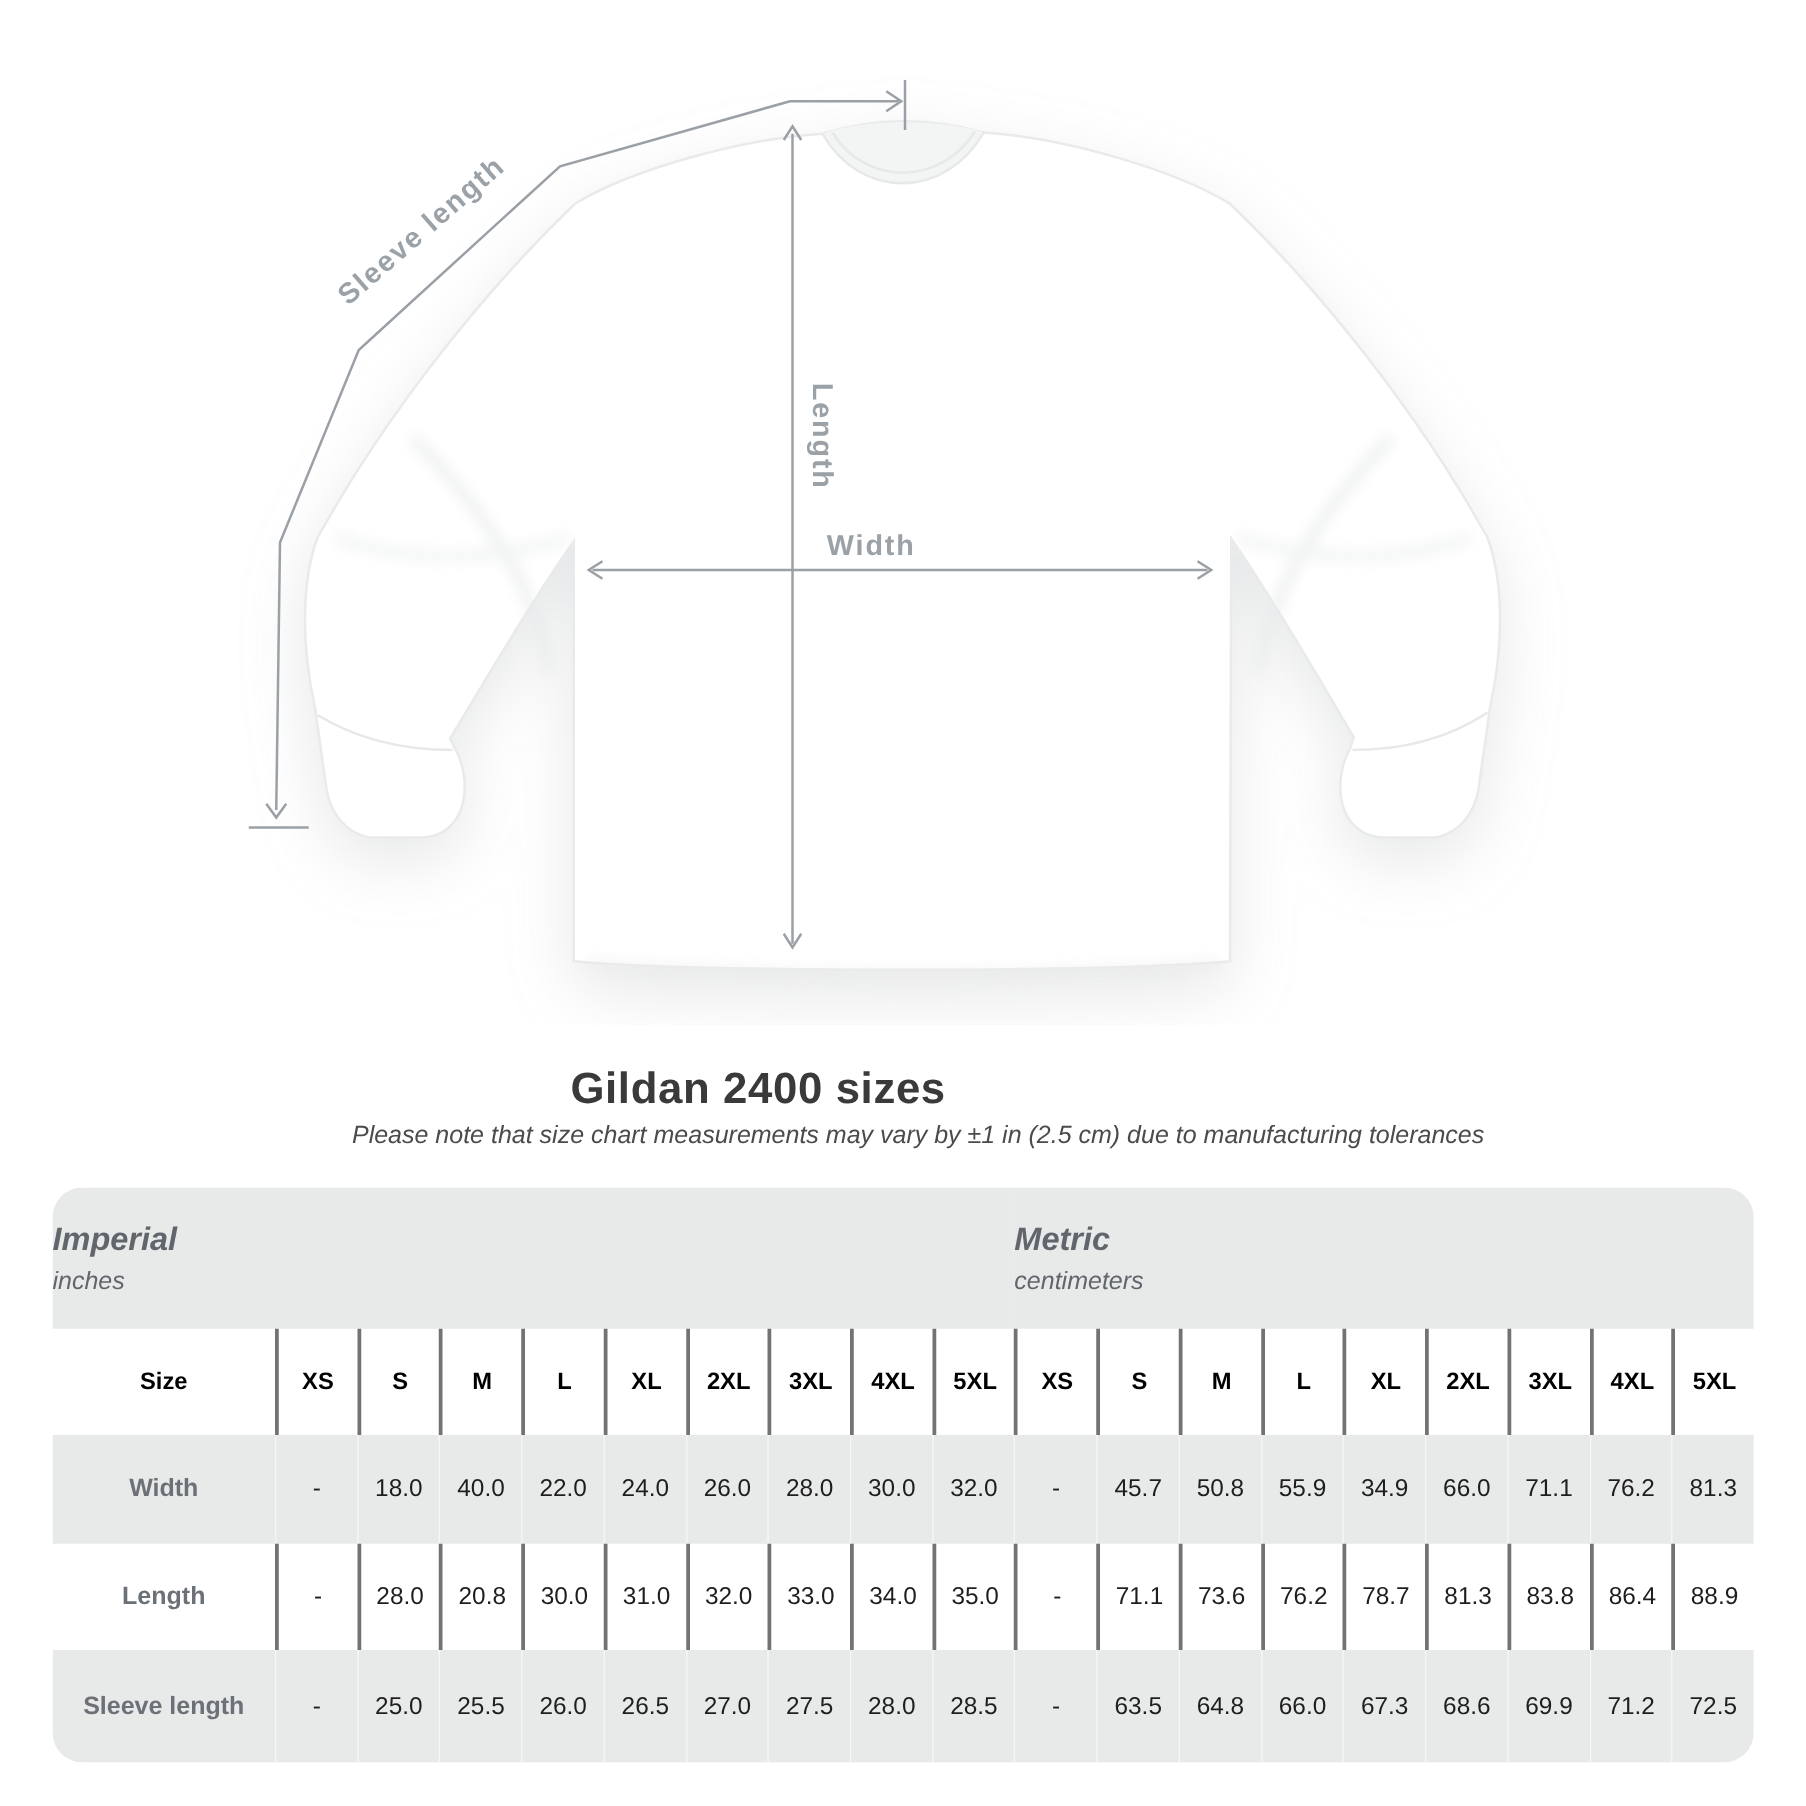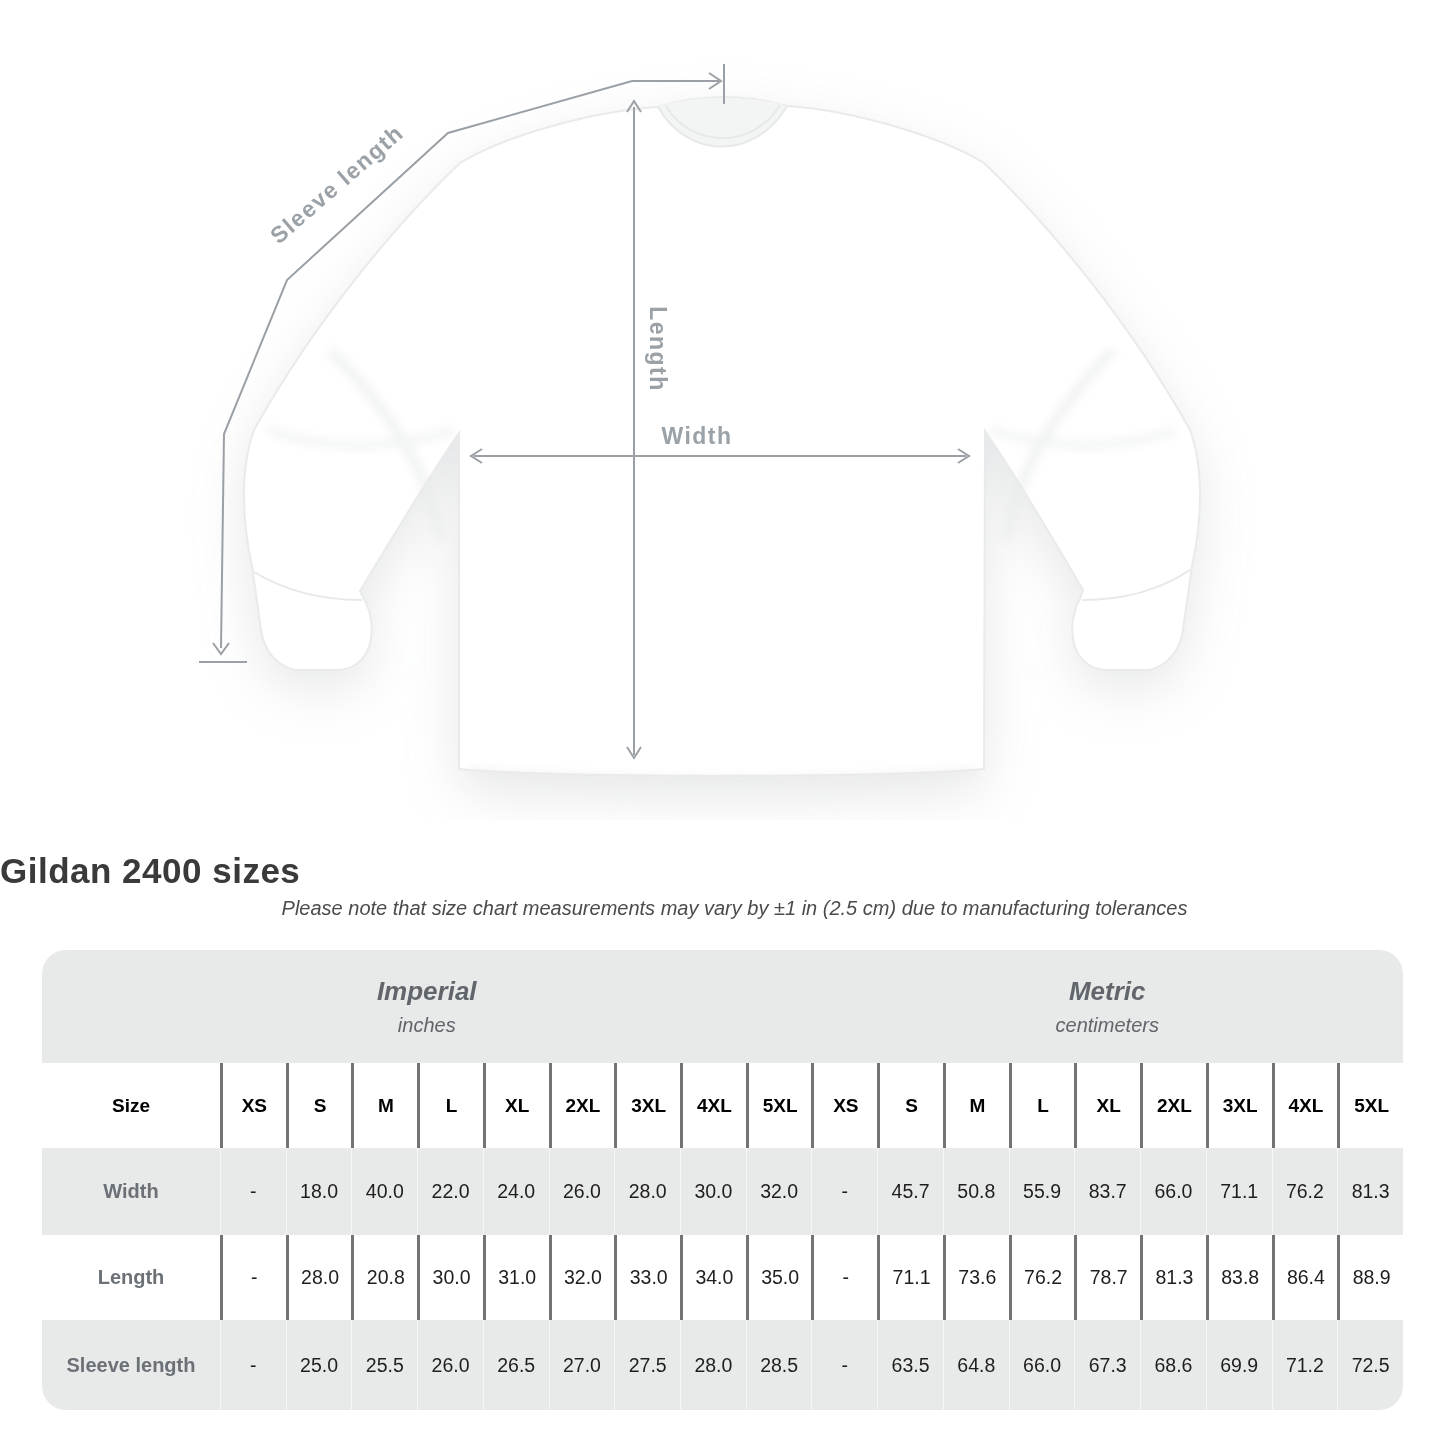--- a/index.html
+++ b/index.html
@@ -4,38 +4,38 @@
 <style>
   html,body { margin:0; padding:0; background:#ffffff; }
   .canvas {
     position:relative; width:1445px; height:1445px; background:#ffffff;
     overflow:hidden; font-family:"Liberation Sans", sans-serif;
   }
   .shirt-svg { position:absolute; left:0; top:0; width:1445px; height:820px; }
   .shirt-group { filter: drop-shadow(0 18px 26px rgba(120,126,132,0.18)); }
 
   .title {
-    position:absolute; top:851px; left:0; width:1213px; 
+    position:absolute; top:851px; left:0; width:1213px; text-align:center;
     font-size:35px; font-weight:bold; color:#3a3a3a; letter-spacing:0.5px;
   }
   .subtitle {
     position:absolute; top:897px; left:12px; width:1445px; text-align:center;
     font-size:20px; font-style:italic; color:#4b4b4b;
   }
 
   .size-table {
     position:absolute; left:42px; top:950px; width:1361px; height:460px;
     display:grid;
     grid-template-columns:178px repeat(18, 1fr);
     grid-template-rows:113px 85px 87px 85px 90px;
     border-radius:24px; overflow:hidden; background:#ffffff;
   }
   .band {
     grid-row:1; background:#e8e9e9; display:flex; flex-direction:column;
-    align-items:center; justify-content:center; gap:7px; color:#60666b;
+    justify-content:center; gap:7px; color:#60666b;
   }
   .band-imperial { grid-column:1 / span 10; }
   .band-metric   { grid-column:11 / span 9; }
   .band-name { font-size:26px; font-weight:bold; font-style:italic; }
   .band-unit { font-size:20px; font-style:italic; }
 
   .c { display:flex; align-items:center; justify-content:center; }
   .hdr { font-size:19px; font-weight:bold; color:#000000; }
   .lbl { font-size:20px; font-weight:bold; color:#6b7176; }
   .val { font-size:19.5px; color:#1e1e1e; }
@@ -164,21 +164,21 @@
     <div class="c val g sep-g">22.0</div>
     <div class="c val g sep-g">24.0</div>
     <div class="c val g sep-g">26.0</div>
     <div class="c val g sep-g">28.0</div>
     <div class="c val g sep-g">30.0</div>
     <div class="c val g sep-g">32.0</div>
     <div class="c val g sep-g">-</div>
     <div class="c val g sep-g">45.7</div>
     <div class="c val g sep-g">50.8</div>
     <div class="c val g sep-g">55.9</div>
-    <div class="c val g sep-g">83.7</div>
+    <div class="c val g sep-g">34.9</div>
     <div class="c val g sep-g">66.0</div>
     <div class="c val g sep-g">71.1</div>
     <div class="c val g sep-g">76.2</div>
     <div class="c val g sep-g">81.3</div>
 
     <div class="c lbl">Length</div>
     <div class="c val sep-w">-</div>
     <div class="c val sep-w">28.0</div>
     <div class="c val sep-w">20.8</div>
     <div class="c val sep-w">30.0</div>

